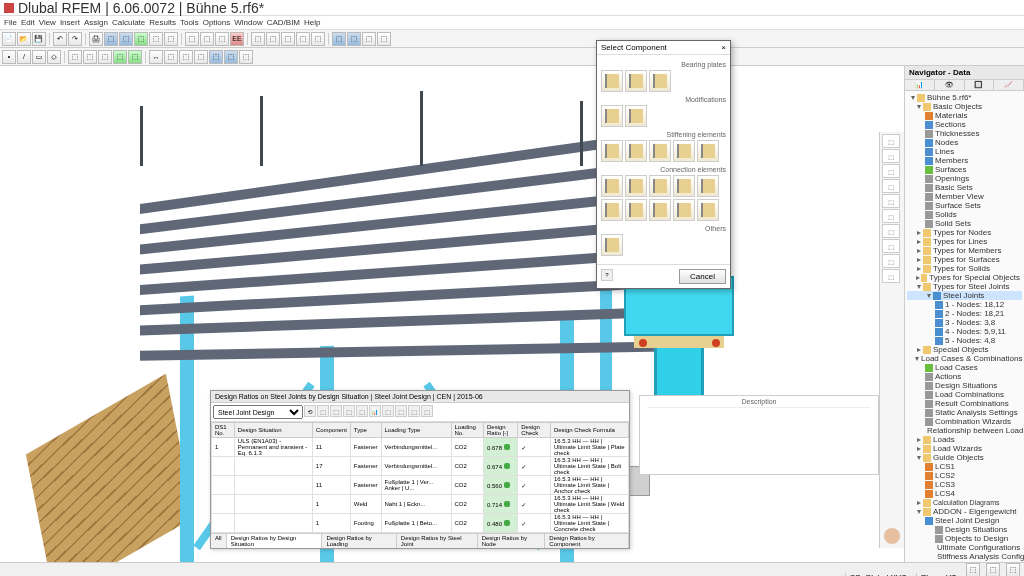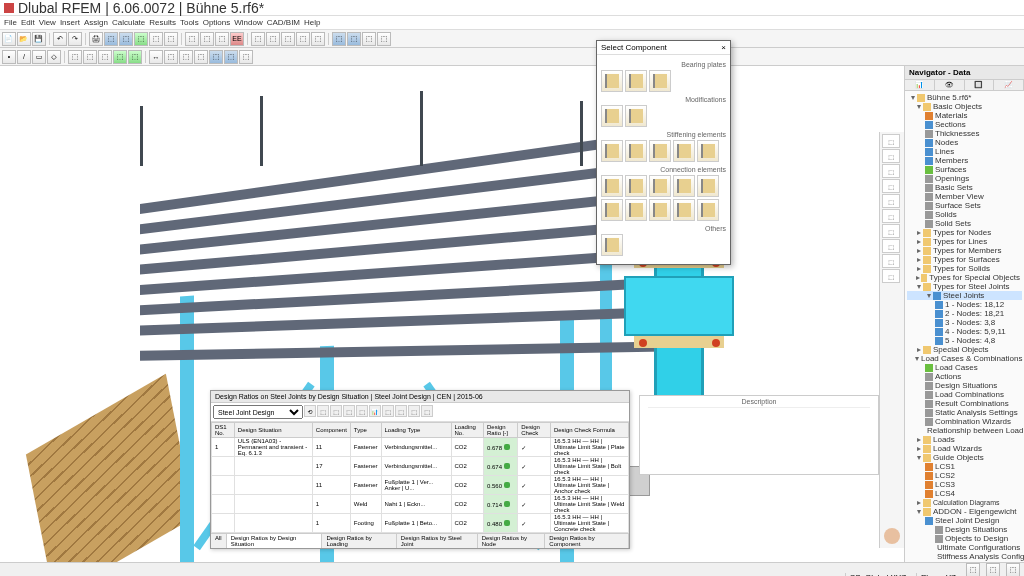--- a/index.html
+++ b/index.html
@@ -540,20 +540,25 @@
           <div class="sh"></div>
         </div>
     </div>
     <div class="dialog-cat">Others</div>
     <div class="dialog-grid">
       <div class="dialog-item">
           <div class="sh"></div>
         </div>
     </div>
   </div>
+  <div class="dialog-footer">
+    <div class="rtbtn">?</div>
+    <div style="flex:1"></div>
+    <button class="dialog-btn">Cancel</button>
+  </div>
 </div>
 
 <div class="results">
   <div class="results-title">Design Ratios on Steel Joints by Design Situation | Steel Joint Design | CEN | 2015-06</div>
   <div class="results-tb">
     <select style="font-size:7px;height:14px;width:90px"><option>Steel Joint Design</option></select>
     <div class="rtbtn">⟲</div>
     <div class="rtbtn">⬚</div>
     <div class="rtbtn">⬚</div>
     <div class="rtbtn">⬚</div>

